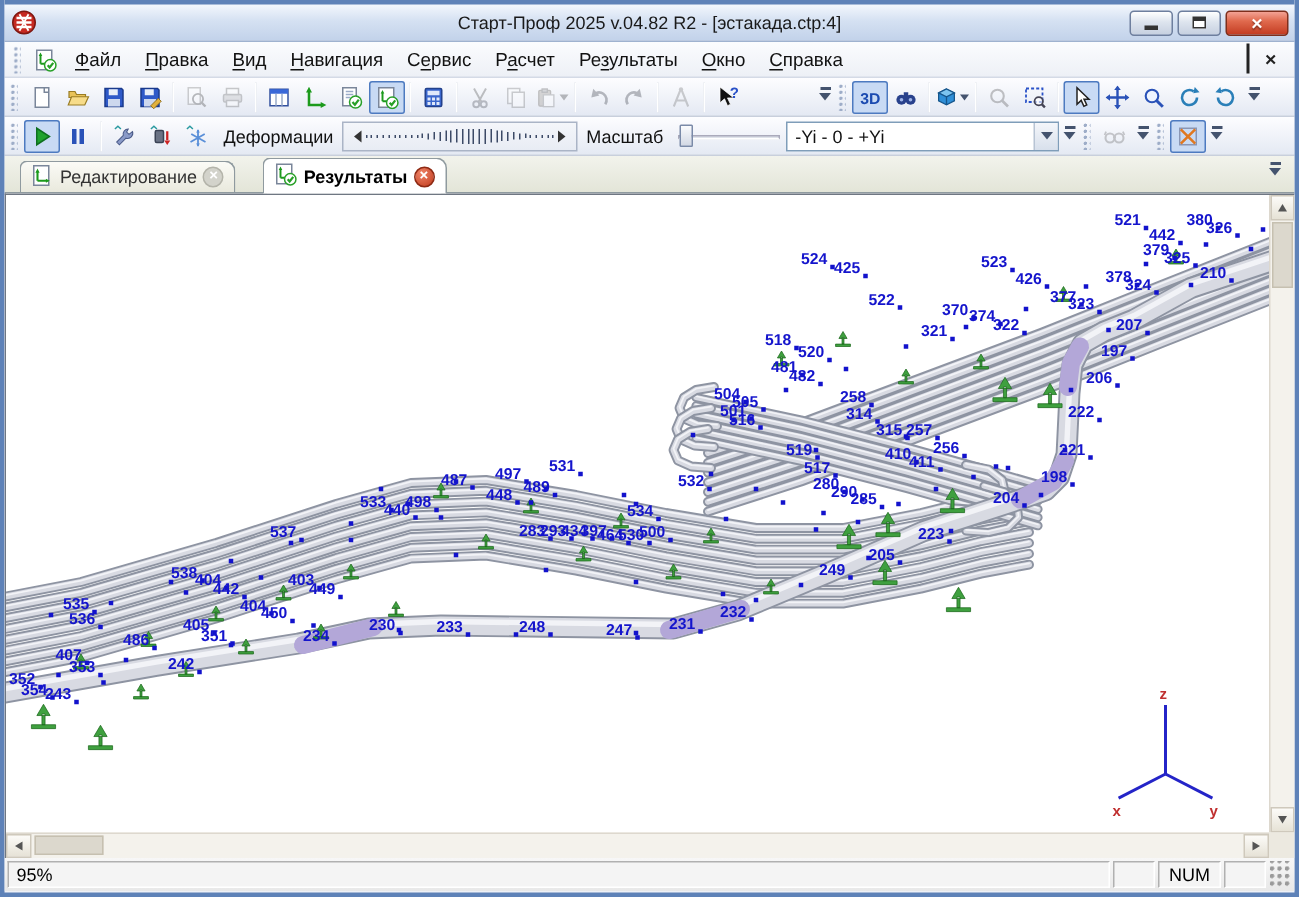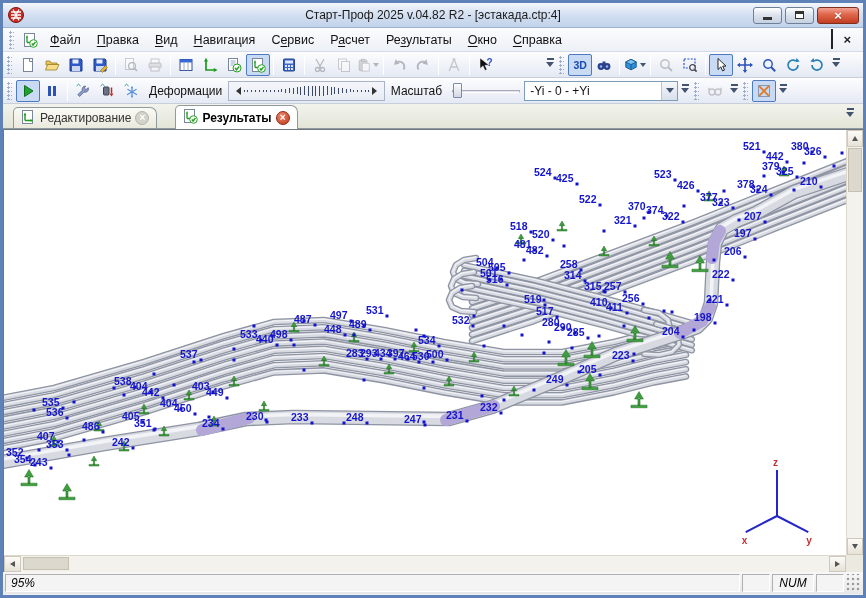--- a/index.html
+++ b/index.html
@@ -42,21 +42,21 @@
   .tb-label{font-size:12px;color:#111;margin:0 6px;}
   .spinner{display:flex;align-items:center;height:20px;border:1px solid #aab4c6;background:linear-gradient(#f4f6fa,#e8ecf4);padding:0 1px;}
   .spin-btn{width:12px;height:18px;display:flex;align-items:center;justify-content:center;}
   .tri-l{width:0;height:0;border:4px solid transparent;border-right:5px solid #333;}
   .tri-r{width:0;height:0;border:4px solid transparent;border-left:5px solid #333;}
   .ticks{display:flex;align-items:center;height:18px;}
   .tick{width:1px;margin:0 1.4px;background:#3c4a66;}
   .slider{width:68px;height:18px;position:relative;margin:0 4px;}
   .slider .groove{position:absolute;left:0;right:0;top:8px;height:3px;border:1px solid #aab;border-bottom-color:#fff;background:#dfe3ea;}
   .slider .thumb{position:absolute;left:1px;top:1px;width:9px;height:15px;background:linear-gradient(#fafbfd,#d2d8e4);border:1px solid #7a8aa8;border-radius:1px;}
-  .combo{width:154px;height:20px;border:1px solid #7f9db9;background:#fff;display:flex;align-items:center;font-size:12px;}
+  .combo{width:182px;height:20px;border:1px solid #7f9db9;background:#fff;display:flex;align-items:center;font-size:12px;}
   .combo .val{flex:1;padding-left:5px;color:#111;}
   .combo .btn{width:16px;height:18px;background:linear-gradient(#f4f6fa,#d8e0ec);border-left:1px solid #b8c4d4;display:flex;align-items:center;justify-content:center;}
   .combo .btn i{width:0;height:0;border:4px solid transparent;border-top:5px solid #44536e;margin-top:4px;}
   
   .tabbar{height:25px;background:linear-gradient(#f2f3ec,#e3e5d8);display:flex;align-items:flex-end;padding:0 0 0 10px;border-bottom:1px solid #8f9a9f;}
   .tab{display:flex;align-items:center;gap:4px;padding:2px 7px 2px 6px;border:1px solid #8f9a9f;border-bottom:none;
     border-radius:5px 7px 0 0;font-size:12px;margin-right:18px;position:relative;}
   .tab.inactive{background:linear-gradient(#fbfbf6,#e9e9dd);height:21px;color:#333;}
   .tab.active{background:#fff;height:24px;font-weight:bold;margin-bottom:-1px;z-index:2;}
   .tab-close{width:14px;height:14px;border-radius:50%;display:flex;align-items:center;justify-content:center;
@@ -68,21 +68,21 @@
   .client{position:relative;height:443px;background:#fff;border-left:1px solid #6f7782;border-top:1px solid #6f7782;}
   .canvas-svg{position:absolute;left:0;top:0;}
   .vscroll{position:absolute;top:0;right:0;width:17px;bottom:17px;background:#f4f2ec;border-left:1px solid #ddd8ce;}
   .hscroll{position:absolute;left:0;bottom:0;right:17px;height:17px;background:#f4f2ec;border-top:1px solid #ddd8ce;}
   .corner{position:absolute;right:0;bottom:0;width:17px;height:17px;background:#ece9e0;}
   .sb-btn{position:absolute;background:linear-gradient(#fcfbf8,#e6e2d6);border:1px solid #cfc9bc;display:flex;align-items:center;justify-content:center;}
   .sb-btn i{width:0;height:0;border:3px solid transparent;}
   .vthumb{position:absolute;top:18px;left:1px;width:14px;height:44px;background:#dcd8cd;border:1px solid #c6c0b0;}
   .hthumb{position:absolute;left:19px;top:1px;width:46px;height:13px;background:#dcd8cd;border:1px solid #c6c0b0;}
   
-  .statusbar{height:22px;background:linear-gradient(#f7f7f7,#e8e8e8);display:flex;align-items:center;padding:1px 2px;gap:2px;font-size:12px;font-style:italic;}
+  .statusbar{height:22px;background:linear-gradient(#f7f7f7,#e8e8e8);display:flex;align-items:center;padding:1px 2px;gap:2px;font-size:12px;}
   .cell{border:1px solid;border-color:#b0b0b0 #ffffff #ffffff #b0b0b0;height:18px;display:flex;align-items:center;padding:0 5px;background:#f4f4f4;}
   .cell.zoom{flex:1;}
   .resize-grip{width:15px;height:18px;background-image:radial-gradient(circle at 2px 2px,#9a9a9a 1.4px,transparent 1.6px);background-size:5px 5px;background-position:bottom right;}
 </style>
 </head>
 <body>
 
 <div class="window">
 
   <div class="titlebar">

